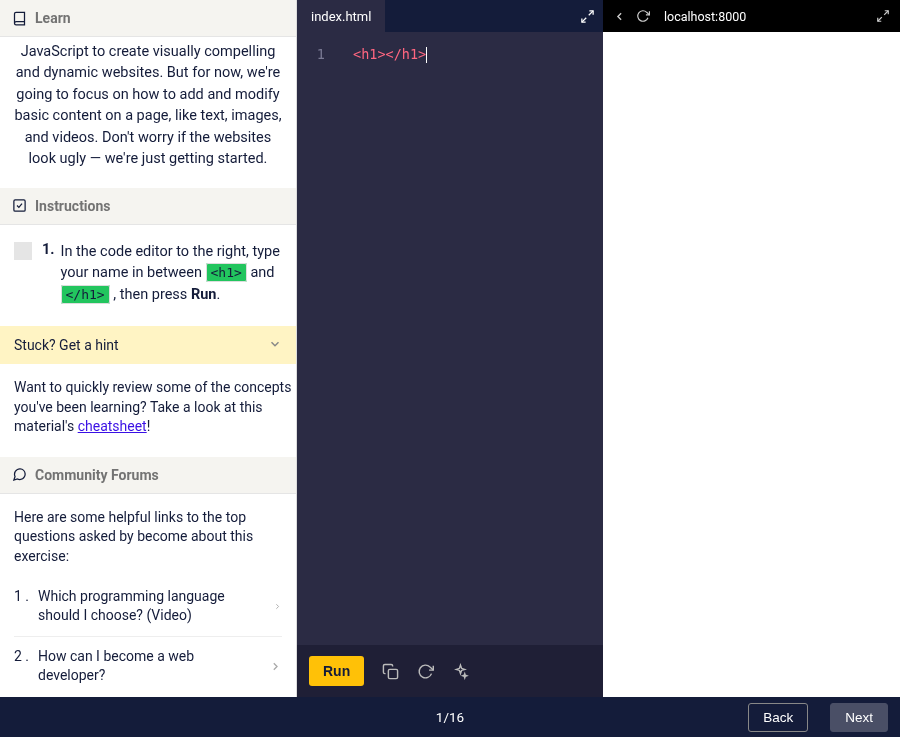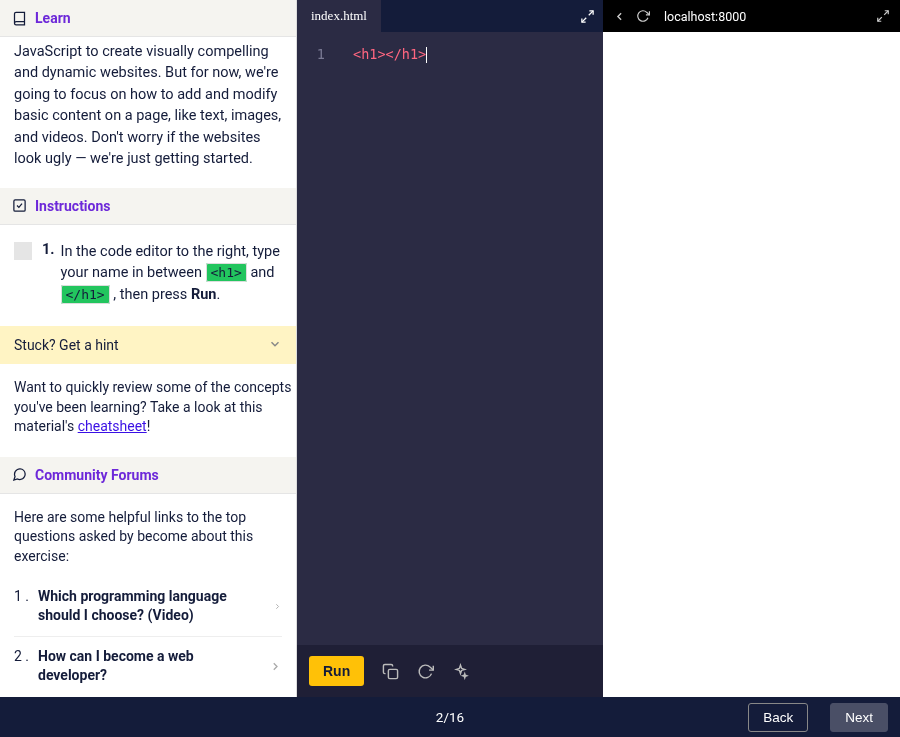--- a/index.html
+++ b/index.html
@@ -25,28 +25,29 @@
       border-right: 1px solid #ddd;
     }
     .section-header {
       display: flex;
       align-items: center;
       padding: 10px 12px;
       background: #f5f4f0;
       border-bottom: 1px solid #e5e5e5;
       font-weight: 700;
       font-size: 14px;
-      color: #6d28d9;
+      color: #737373;
     }
     .section-header svg { margin-right: 8px; flex-shrink: 0; }
     .learn-body {
       padding: 4px 14px 18px 14px;
       font-size: 14.5px;
       line-height: 1.48;
       color: #141c3a;
+      text-align: center;
     }
     .instructions-body {
       padding: 16px 14px 20px 14px;
     }
     .instructions-row {
       display: flex;
       align-items: flex-start;
     }
     .checkbox-placeholder {
       width: 18px;
@@ -105,38 +106,37 @@
     .forum-q {
       display: flex;
       align-items: center;
       padding: 10px 0;
       justify-content: space-between;
       cursor: pointer;
     }
     .forum-q + .forum-q { border-top: 1px solid #eee; }
     .forum-q-left { display: flex; }
     .forum-q-num { width: 24px; flex-shrink: 0; }
-    .forum-q-text { padding-right: 8px; font-weight: bold; }
+    .forum-q-text { padding-right: 8px; }
 
     
     .editor-panel {
       width: 306px;
       height: 697px;
       display: flex;
       flex-direction: column;
       background: #2b2b44;
     }
     .editor-tabbar {
       height: 32px;
       background: #141c3a;
       display: flex;
       align-items: center;
       justify-content: space-between;
       padding-right: 8px;
-      font-family: Liberation Serif, serif;
     }
     .editor-tab {
       height: 32px;
       display: flex;
       align-items: center;
       padding: 0 14px;
       background: #2b2b44;
       color: #fff;
       font-size: 13px;
     }
@@ -377,18 +377,18 @@
           <polyline points="9 21 3 21 3 15"></polyline>
           <line x1="21" y1="3" x2="14" y2="10"></line>
           <line x1="3" y1="21" x2="10" y2="14"></line>
         </svg>
     </div>
     <div class="preview-area"></div>
   </div>
 </div>
 
 <div class="bottom-bar">
-  <span class="progress-label">2/16</span>
+  <span class="progress-label">1/16</span>
   <div class="nav-buttons">
     <button class="nav-btn">Back</button>
     <button class="nav-btn disabled">Next</button>
   </div>
 </div>
 
 </body></html>

